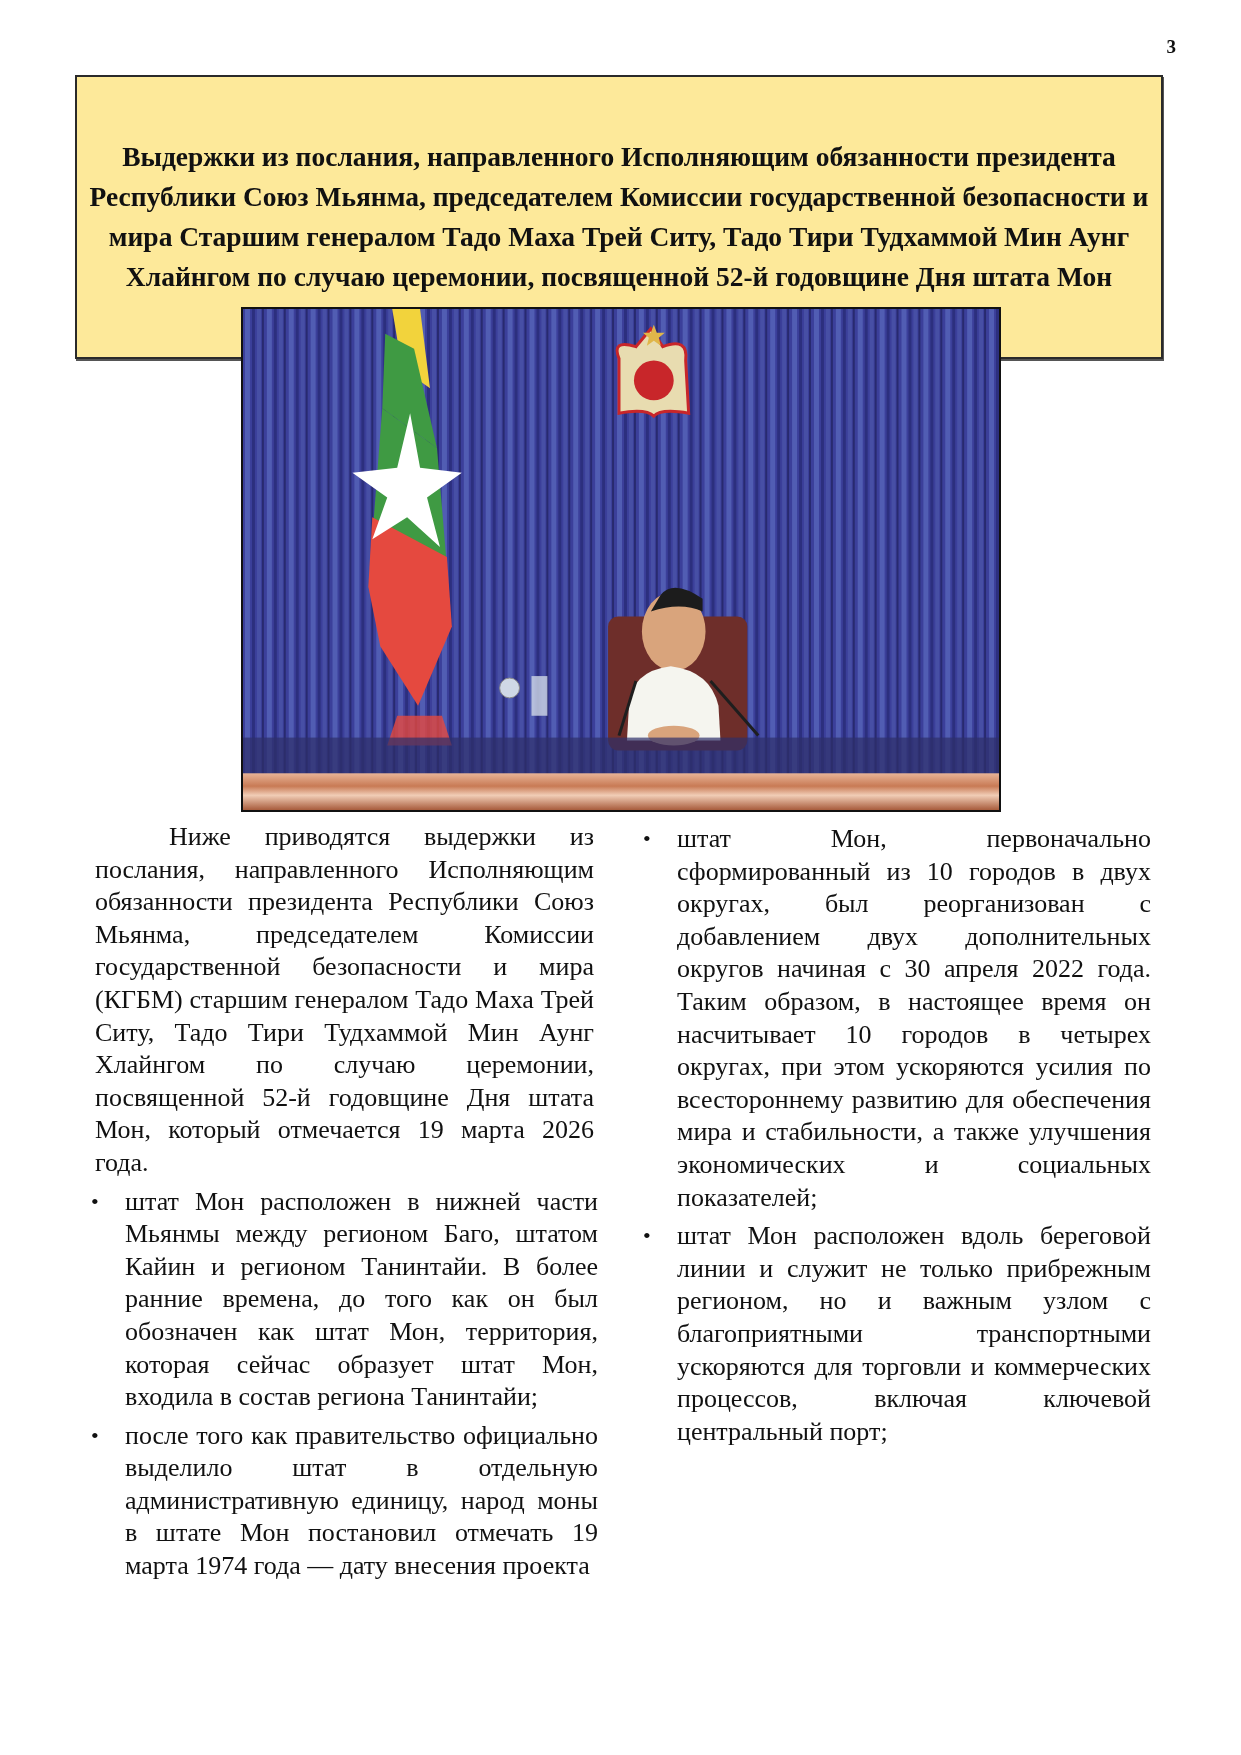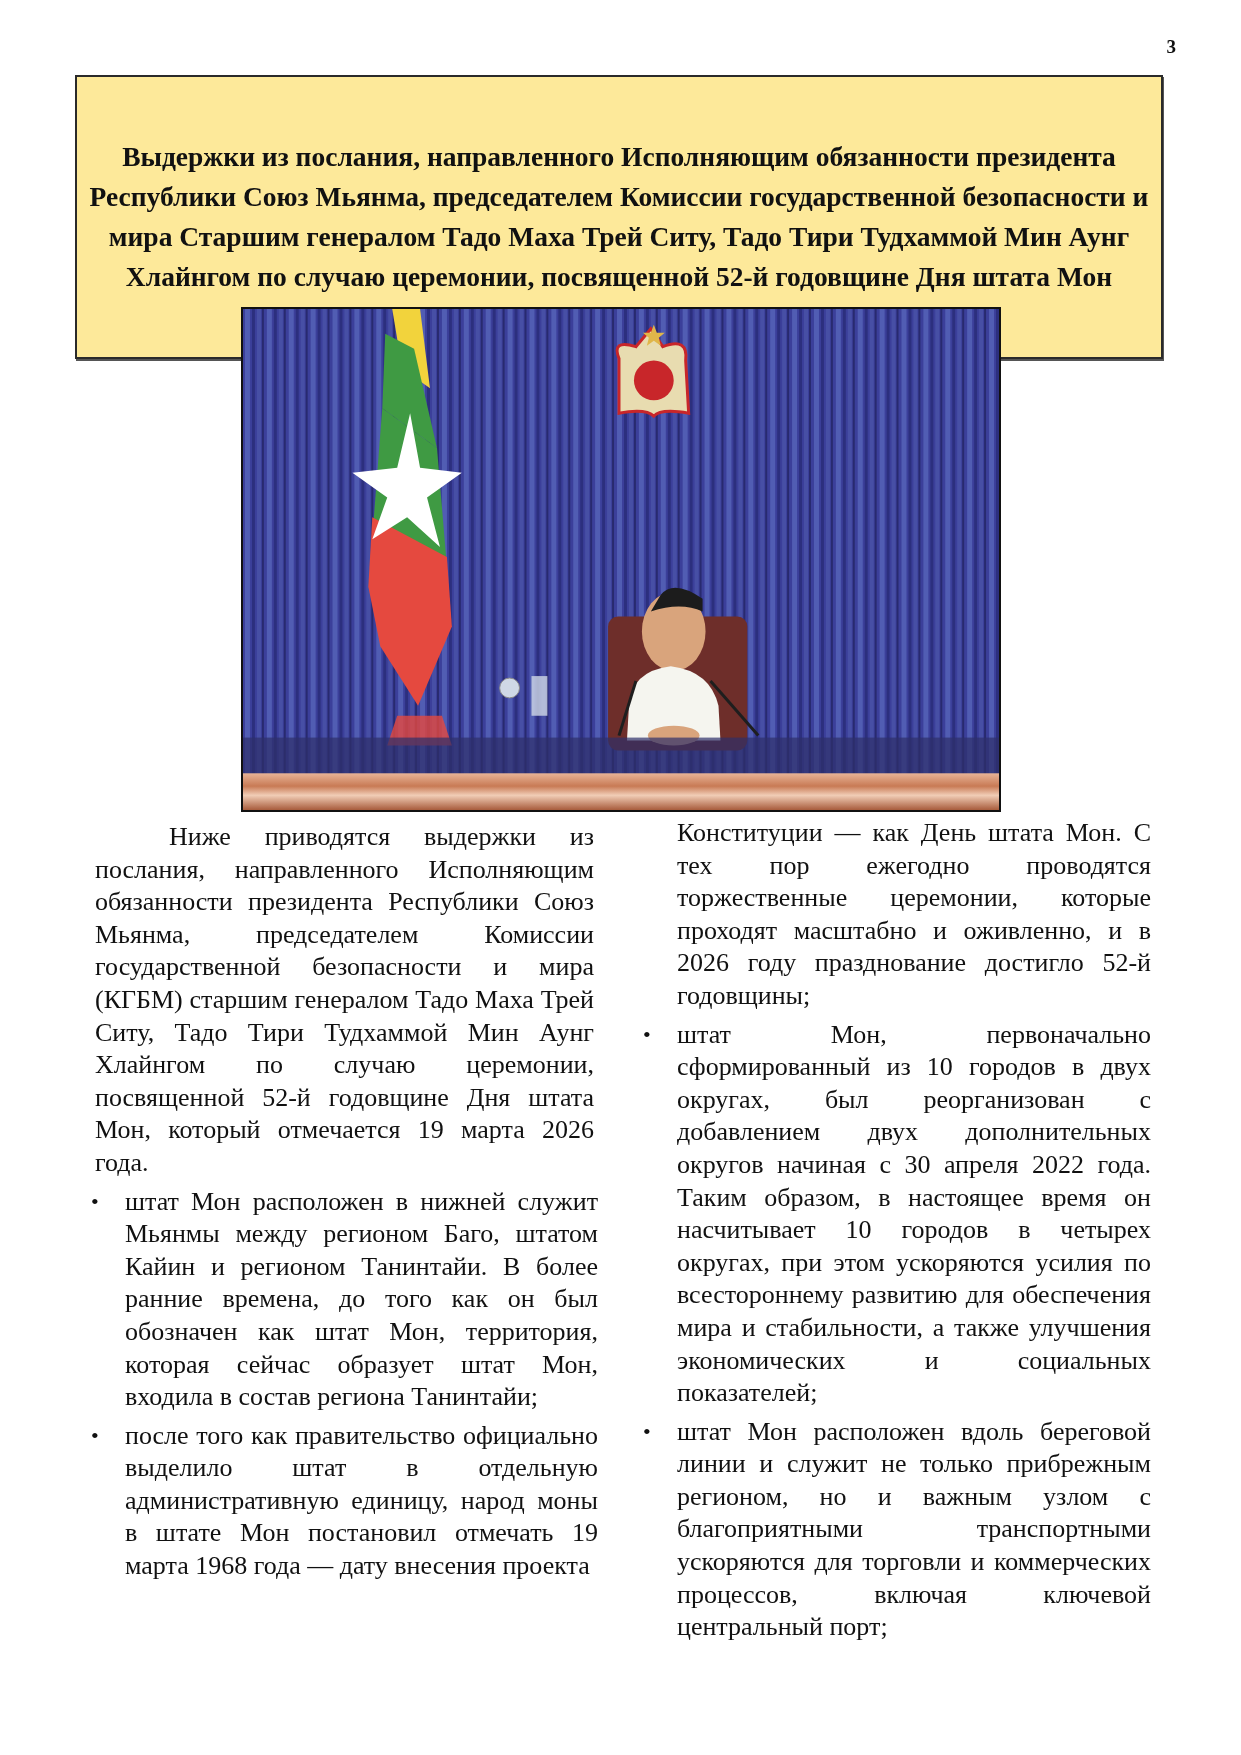--- a/index.html
+++ b/index.html
@@ -107,31 +107,30 @@
     <rect x="0" y="432" width="760" height="40" fill="#2d2f6a" opacity="0.7"></rect>
     <rect x="0" y="468" width="760" height="37" fill="url(#deskGrad)"></rect>
   </svg>
 </div>
 
 <div class="col col-left">
   <p class="intro">Ниже приводятся выдержки из послания, направленного Исполняющим обязанности президента Республики Союз Мьянма, председателем Комиссии государственной безопасности и мира (КГБМ) старшим генералом Тадо Маха Трей Ситу, Тадо Тири Тудхаммой Мин Аунг Хлайнгом по случаю церемонии, посвященной 52-й годовщине Дня штата Мон, который отмечается 19 марта 2026 года.</p>
   <ul class="bullets">
     <li>
       <span class="bullet">•</span>
-      <span>штат Мон расположен в нижней служит Мьянмы между регионом Баго, штатом Кайин и регионом Танинтайи. В более ранние времена, до того как он был обозначен как штат Мон, территория, которая сейчас образует штат Мон, входила в состав региона Танинтайи;</span>
+      <span>штат Мон расположен в нижней части Мьянмы между регионом Баго, штатом Кайин и регионом Танинтайи. В более ранние времена, до того как он был обозначен как штат Мон, территория, которая сейчас образует штат Мон, входила в состав региона Танинтайи;</span>
     </li>
     <li>
       <span class="bullet">•</span>
-      <span>после того как правительство официально выделило штат в отдельную административную единицу, народ моны в штате Мон постановил отмечать 19 марта 1968 года — дату внесения проекта</span>
+      <span>после того как правительство официально выделило штат в отдельную административную единицу, народ моны в штате Мон постановил отмечать 19 марта 1974 года — дату внесения проекта</span>
     </li>
   </ul>
 </div>
 
 <div class="col col-right">
-  <p class="cont">Конституции — как День штата Мон. С тех пор ежегодно проводятся торжественные церемонии, которые проходят масштабно и оживленно, и в 2026 году празднование достигло 52-й годовщины;</p>
   <ul class="bullets">
     <li>
       <span class="bullet">•</span>
       <span>штат Мон, первоначально сформированный из 10 городов в двух округах, был реорганизован с добавлением двух дополнительных округов начиная с 30 апреля 2022 года. Таким образом, в настоящее время он насчитывает 10 городов в четырех округах, при этом ускоряются усилия по всестороннему развитию для обеспечения мира и стабильности, а также улучшения экономических и социальных показателей;</span>
     </li>
     <li>
       <span class="bullet">•</span>
       <span>штат Мон расположен вдоль береговой линии и служит не только прибрежным регионом, но и важным узлом с благоприятными транспортными ускоряются для торговли и коммерческих процессов, включая ключевой центральный порт;</span>
     </li>
   </ul>

